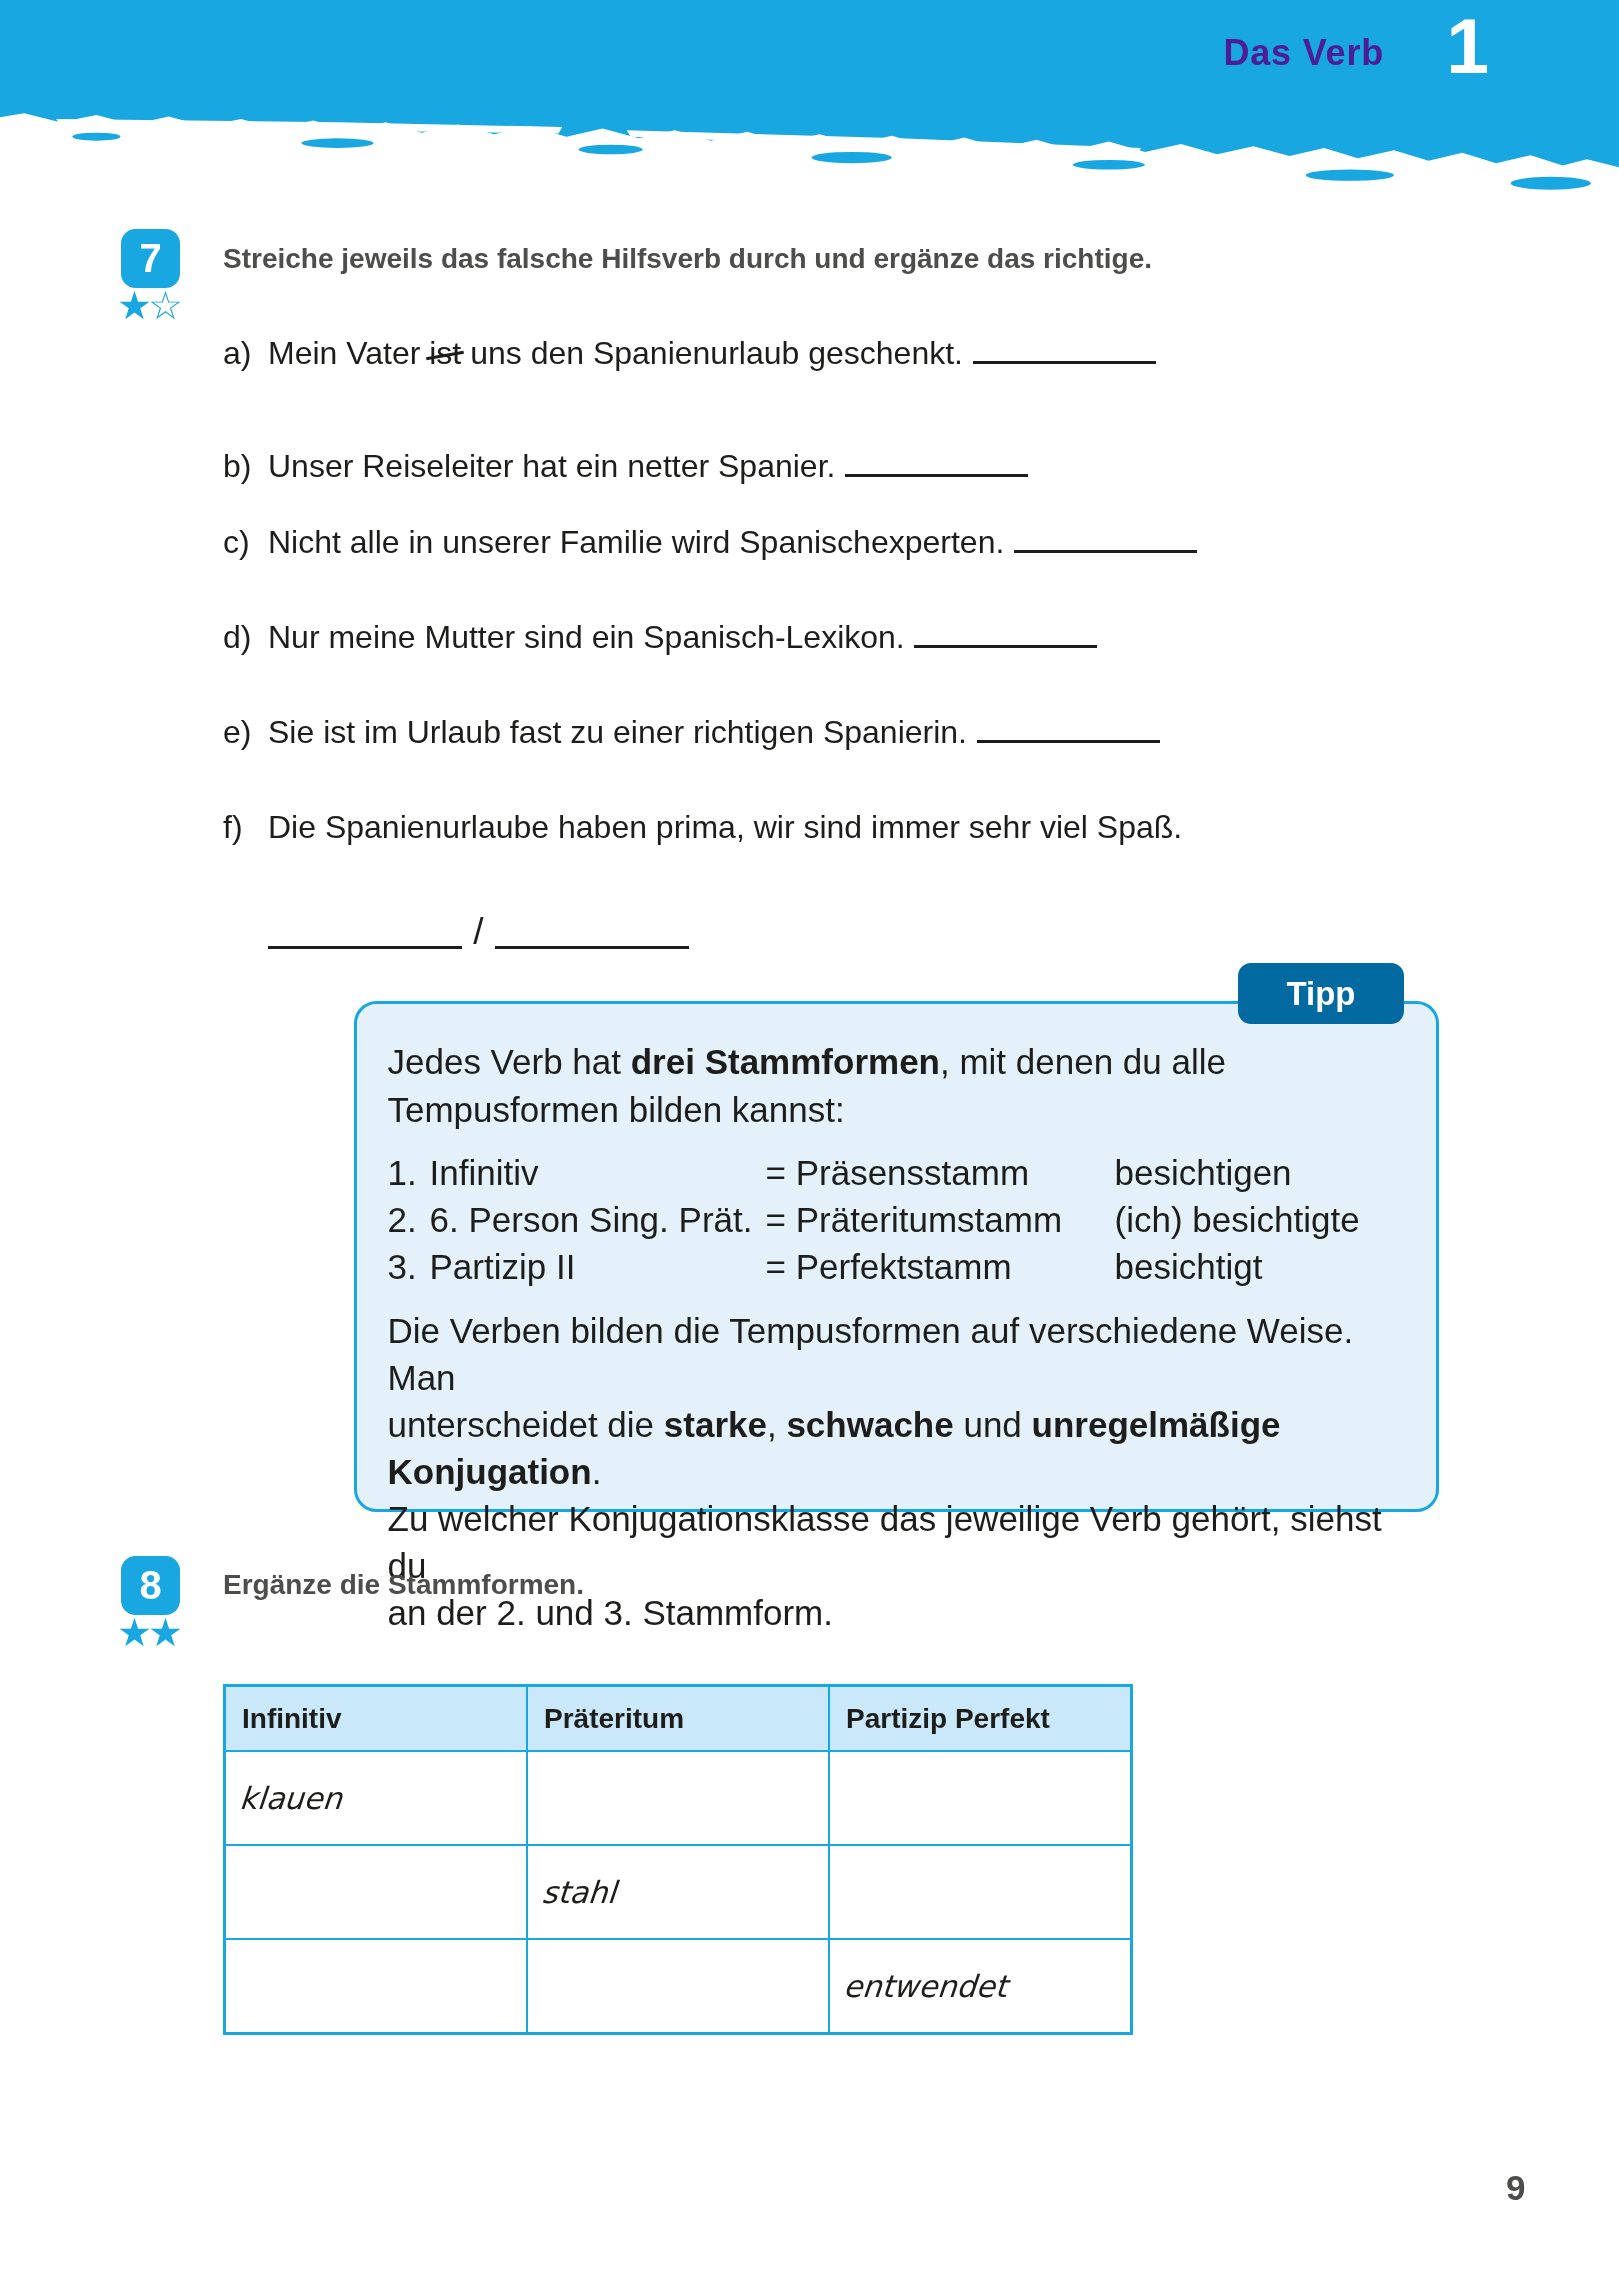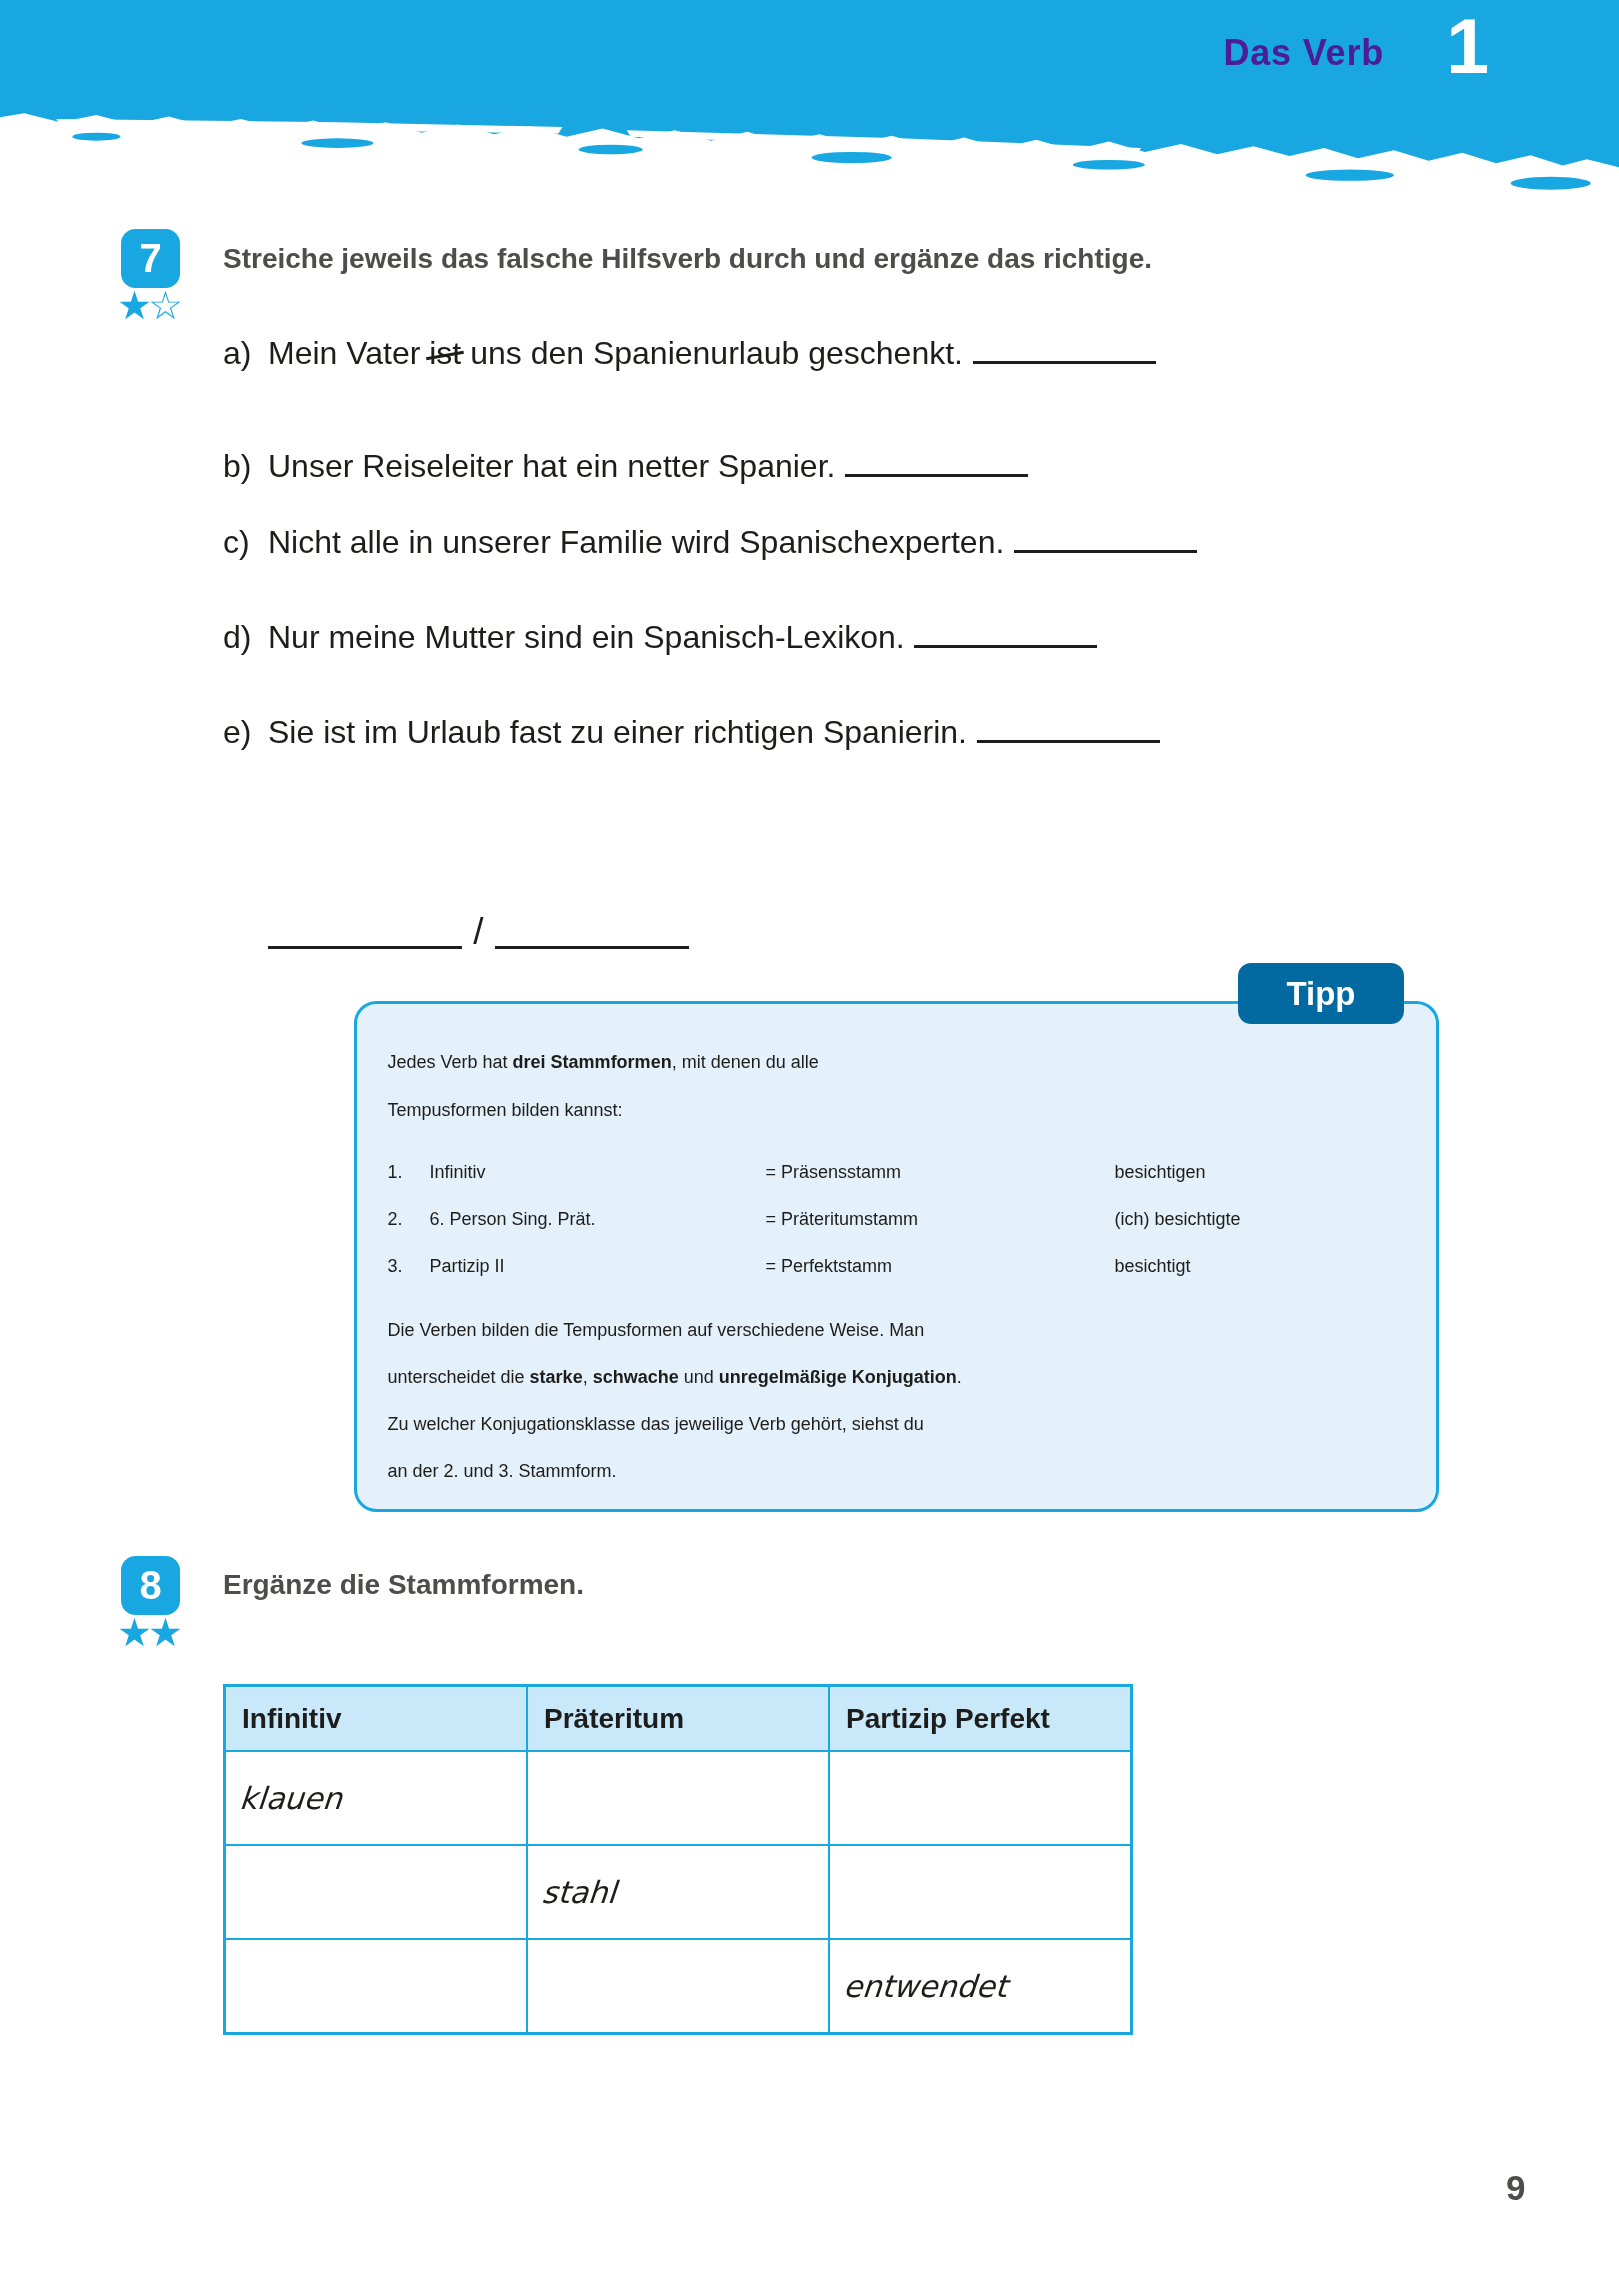--- a/index.html
+++ b/index.html
@@ -24,21 +24,21 @@
     content:"";position:absolute;left:-3.2px;right:-3.2px;top:52%;height:3.2px;
     background:#1d1d1b;transform:rotate(-10deg);
   }
   .blank{display:inline-block;width:183px;height:9.6px;border-bottom:3.2px solid #1d1d1b;margin-left:9.6px;}
   .answer-pair{position:absolute;left:268px;top:916px;font-size:34px;}
   .blank2{display:inline-block;width:194px;height:13px;border-bottom:3.2px solid #1d1d1b;}
   .slash{display:inline-block;margin:0 11.3px;font-size:37px;transform:translateY(-4.8px);}
   
   .tipbox{position:absolute;left:354px;top:1001px;width:1085px;height:511px;
     background:#e4f1fb;border:3.2px solid #18a7e0;border-radius:22.5px;box-sizing:border-box;
-    padding:34px 29px 0 30.5px;font-size:18px;}
+    padding:34px 29px 0 30.5px;font-size:35px;}
   .tiplabel{position:absolute;left:1238px;top:963px;width:166px;height:61px;background:#0369a1;
     border-radius:13px;color:#fff;font-size:33px;font-weight:bold;
     display:flex;align-items:center;justify-content:center;z-index:2;}
   .tip-line{line-height:48px;}
   .b{font-weight:bold;}
   .tip-rows{margin-top:14.5px;}
   .tip-row{display:grid;grid-template-columns:42px 336px 349px auto;line-height:47px;}
   .tip-para{margin-top:17.7px;line-height:47px;}
   
   .stem-table{position:absolute;left:223px;top:1684px;border-collapse:collapse;border:3.2px solid #18a7e0;}
@@ -93,20 +93,23 @@
     <span class="item-label">b)</span><span>Unser Reiseleiter hat ein netter Spanier.</span><span class="struck"></span><span></span><span class="blank"></span>
   </div>
   <div class="item" style="top:524px;">
     <span class="item-label">c)</span><span>Nicht alle in unserer Familie wird Spanischexperten.</span><span class="struck"></span><span></span><span class="blank"></span>
   </div>
   <div class="item" style="top:619px;">
     <span class="item-label">d)</span><span>Nur meine Mutter sind ein Spanisch-Lexikon.</span><span class="struck"></span><span></span><span class="blank"></span>
   </div>
   <div class="item" style="top:714px;">
     <span class="item-label">e)</span><span>Sie ist im Urlaub fast zu einer richtigen Spanierin.</span><span class="struck"></span><span></span><span class="blank"></span>
+  </div>
+  <div class="item" style="top:809px;">
+    <span class="item-label">f)</span><span>Die Spanienurlaube haben prima, wir sind immer sehr viel Spaß.</span><span class="struck"></span><span></span>
   </div>
 
   <div class="answer-pair">
     <span class="blank2"></span><span class="slash">/</span><span class="blank2"></span>
   </div>
 
   <div class="tiplabel">Tipp</div>
   <div class="tipbox">
     <div class="tip-line">
       <span>Jedes Verb hat </span><span class="b">drei Stammformen</span><span>, mit denen du alle</span>

